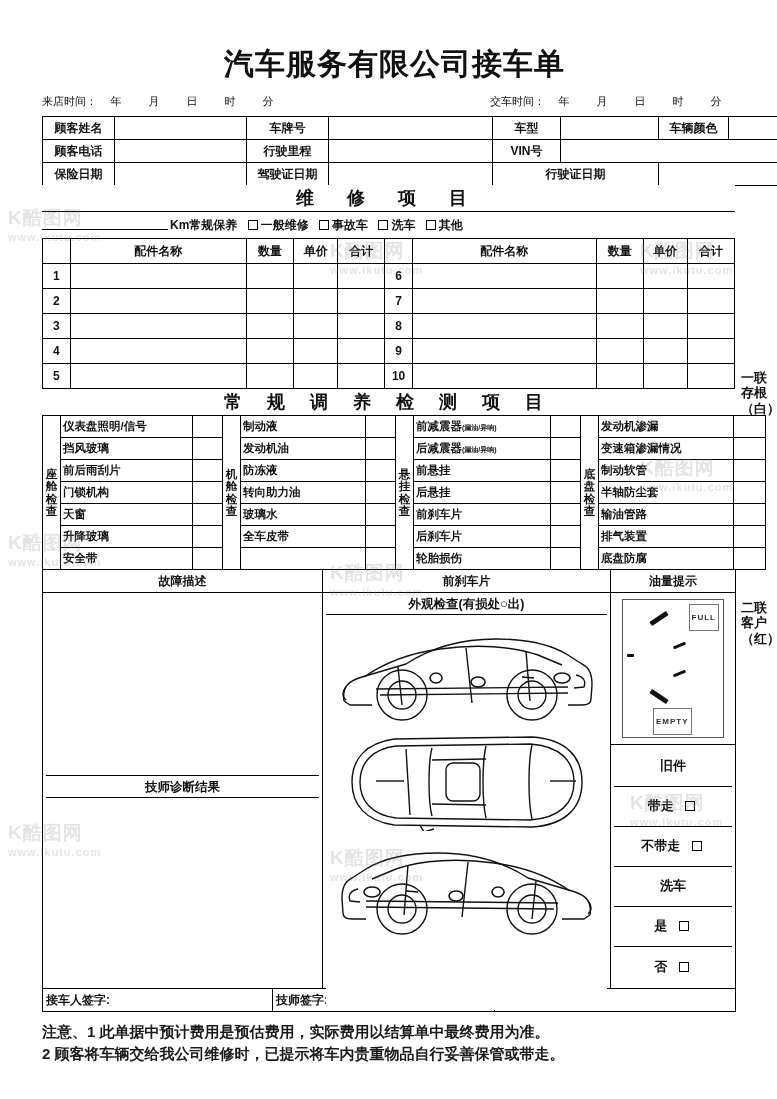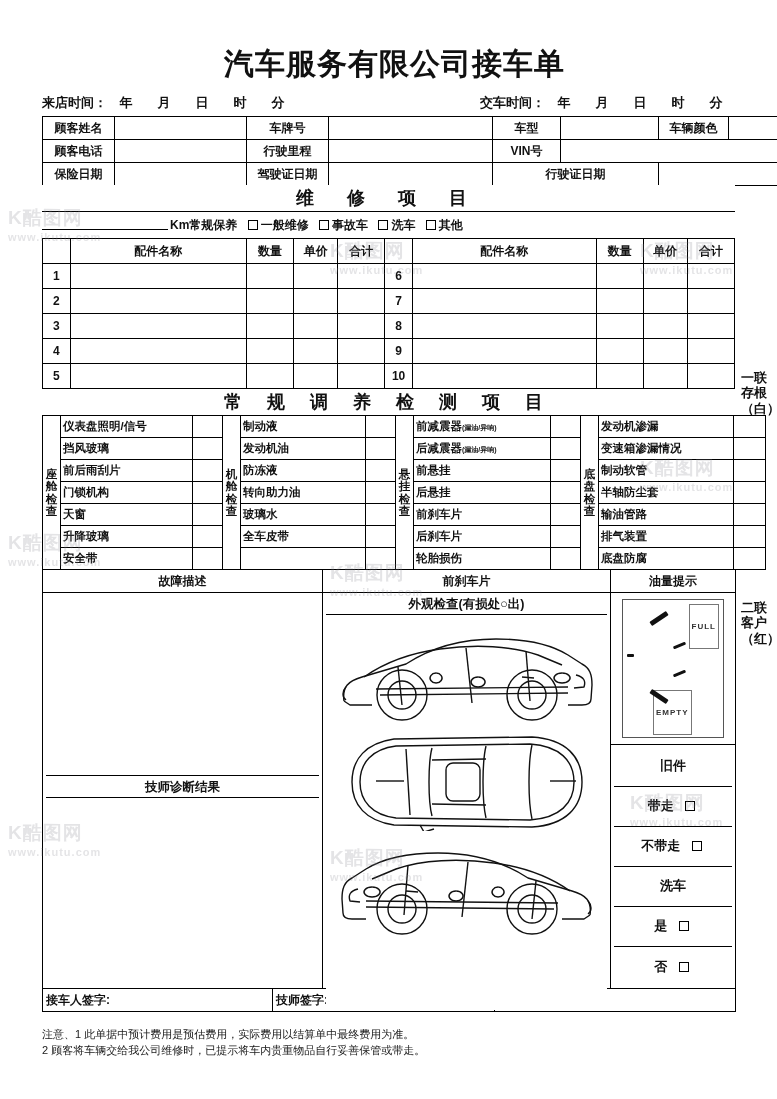--- a/index.html
+++ b/index.html
@@ -27,22 +27,22 @@
     font-weight: bold;
     letter-spacing: 1px;
     padding-top: 44px;
     padding-left: 12px;
   }
 
   
   .time-row {
     display: flex;
     align-items: flex-end;
-    font-size: 13px;
-    font-weight: bold;
+    font-size: 11px;
+    font-weight: normal;
     padding: 9px 0 3px 0;
     margin-left: 42px;
     margin-right: 42px;
   }
   .time-label { white-space: nowrap; }
   .ymd { display: flex; }
   .ymd span { display: inline-block; width: 38px; text-align: center; }
   .flexfill { flex: 1; }
 
   
@@ -153,21 +153,21 @@
     position: relative;
     width: 100%; height: 100%;
     border: 1px solid #555;
   }
   .gauge .flab {
     position: absolute;
     font-size: 8px;
     font-weight: bold;
     letter-spacing: 1px;
     border: 1px solid #777;
-    padding: 17px 2px;
+    padding: 8px 2px;
     background: #fff;
     color: #333;
   }
   .gauge .tick {
     position: absolute;
     background: #111;
     border-radius: 1px;
   }
 
   
@@ -180,23 +180,23 @@
     font-weight: bold;
     line-height: 1.18;
     word-break: break-all;
   }
   #strip1 { top: 370px; }
   #strip2 { top: 600px; }
 
   
   .signrow td { height: 34px; font-size: 13px; font-weight: bold; padding-left: 6px; vertical-align: middle; }
   .notes {
-    margin-top: 15px;
-    font-size: 11px;
-    font-weight: normal;
+    margin-top: 9px;
+    font-size: 15px;
+    font-weight: bold;
     line-height: 1.45;
     color: #1a1a1a;
   }
 
   
   .wm {
     position: absolute;
     pointer-events: none;
     color: rgba(130,130,140,0.22);
     font-weight: bold;

